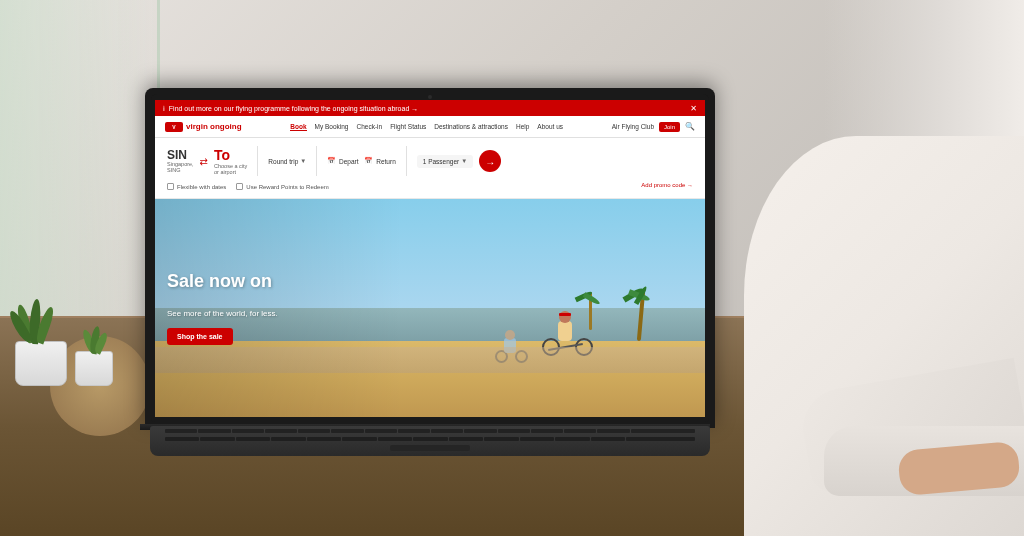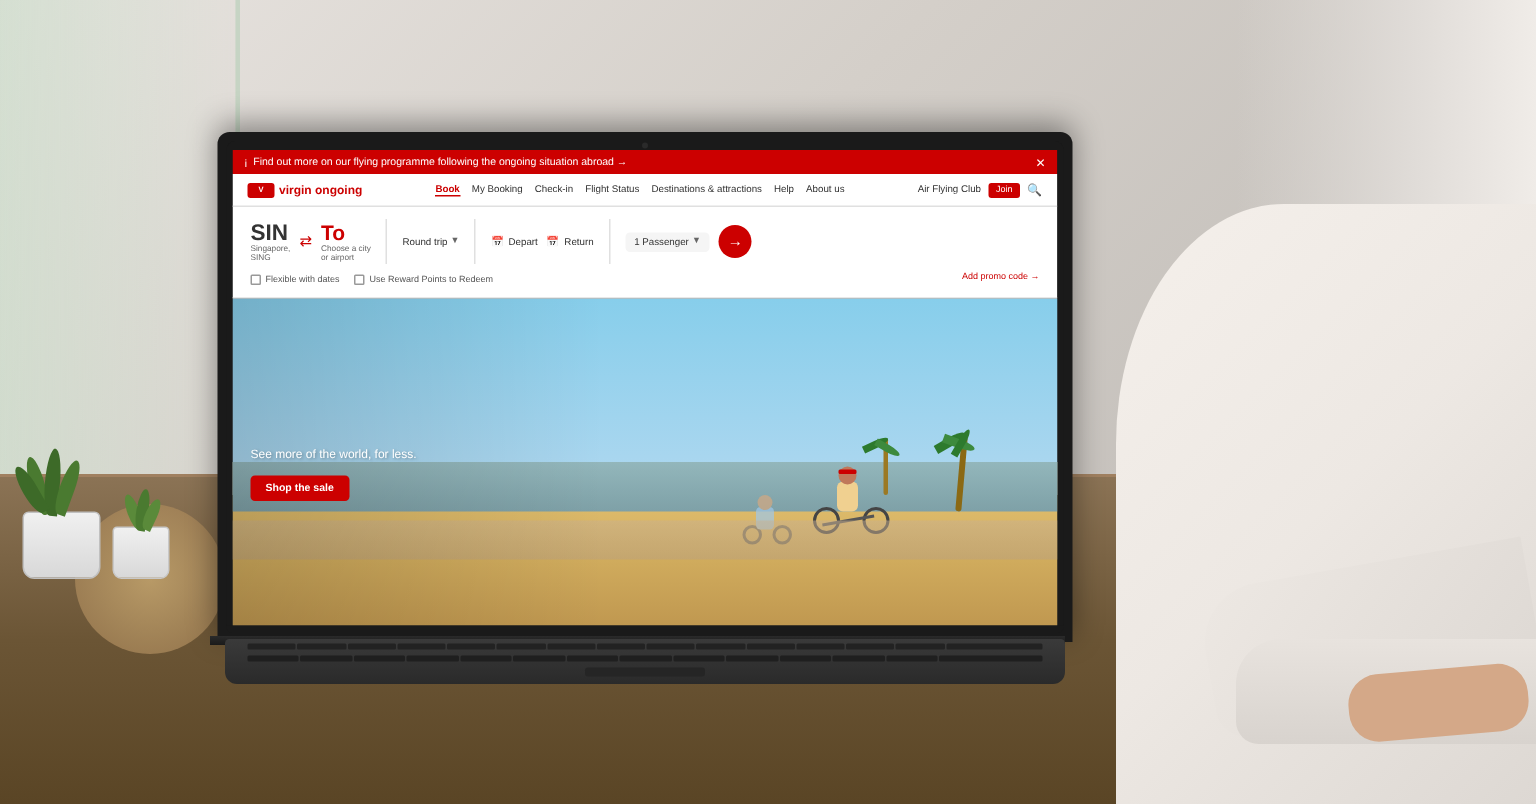--- a/index.html
+++ b/index.html
@@ -249,21 +249,21 @@
       align-items: center;
       gap: 6px;
     }
 
     .from-field {
       display: flex;
       flex-direction: column;
     }
 
     .field-code {
-      font-size: 15px;
+      font-size: 12px;
       font-weight: bold;
       color: #333;
       line-height: 1;
     }
 
     .field-city {
       font-size: 5.5px;
       color: #666;
     }
 
@@ -648,20 +648,21 @@
               <div style="position:absolute;bottom:25%;right:32%;width:35px;height:40px;opacity:0.7;">
                 <div style="position:absolute;bottom:0;left:1px;width:13px;height:13px;border:2px solid #555;border-radius:50%;"></div>
                 <div style="position:absolute;bottom:0;right:1px;width:13px;height:13px;border:2px solid #555;border-radius:50%;"></div>
                 <div style="position:absolute;bottom:10px;left:10px;width:12px;height:15px;background:#a0c8e8;border-radius:3px;"></div>
                 <div style="position:absolute;bottom:23px;left:11px;width:10px;height:10px;background:#d4a880;border-radius:50%;"></div>
               </div>
 
               <div style="position:absolute;bottom:20%;left:0;width:100%;height:12%;background:linear-gradient(to bottom,#c8b090,#b8a080);opacity:0.5;"></div>
 
               <div class="hero-overlay">
+                <h1 class="hero-title">Sale now on</h1>
                 <p class="hero-subtitle">See more of the world, for less.</p>
                 <div class="hero-btn">Shop the sale</div>
               </div>
             </div>
 
           </div>
         </div>
         <div style="width:4px;background:#1a1a1a;"></div>
       </div>
 

